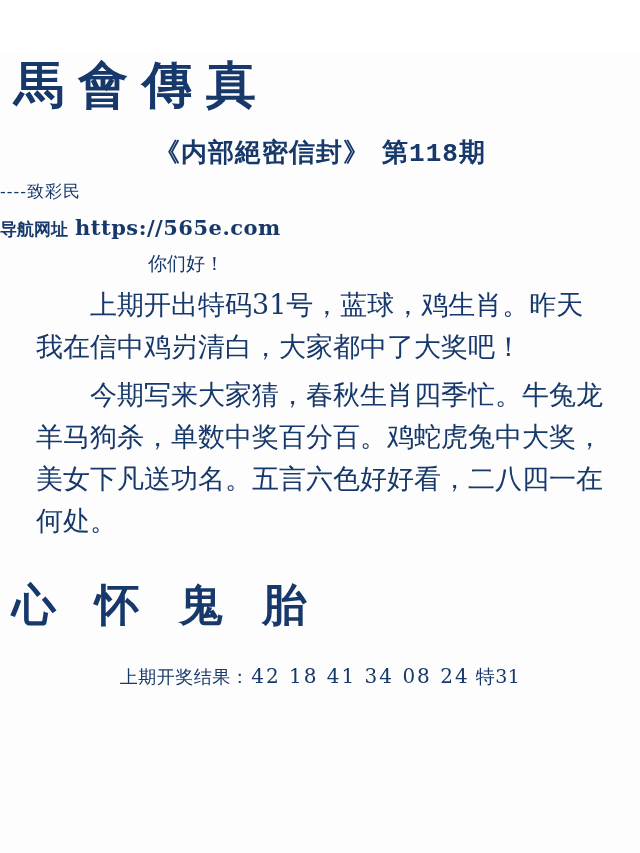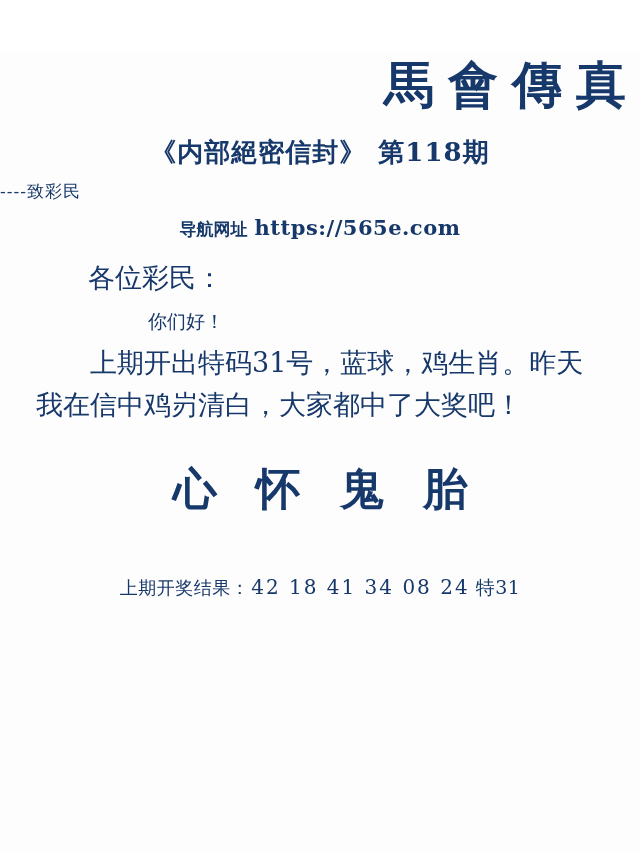--- a/index.html
+++ b/index.html
@@ -17,52 +17,52 @@
   .page {
     position: relative;
     width: 640px;
     height: 853px;
     box-sizing: border-box;
     background: #fdfdfd;
   }
 
   
   .title {
-    text-align: right;
+    text-align: left;
     margin-top: 52px;
     font-size: 50px;
     font-weight: bold;
     letter-spacing: 14px;
     color: #17386a;
     text-indent: 14px;
     font-family: "DejaVu Serif", "Liberation Serif", serif;
   }
 
   .subtitle {
     text-align: center;
     margin-top: 16px;
     font-size: 26px;
     font-weight: bold;
     color: #17386a;
     letter-spacing: 1px;
+    font-family: Liberation Mono, monospace;
   }
   .subtitle .issue {
     margin-left: 12px;
     font-size: 26px;
   }
 
   .dedication {
     margin-top: 10px;
     font-size: 17px;
     color: #17386a;
     letter-spacing: 1px;
   }
 
   .nav-line {
-    text-align: center;
     margin-top: 12px;
     font-size: 20px;
     font-weight: bold;
     color: #17386a;
   }
   .nav-line .nav-label {
     font-size: 17px;
     letter-spacing: 0px;
   }
   .nav-line .nav-url {
@@ -97,33 +97,32 @@
   }
   .indent2 {
     text-indent: 54px;
   }
   .block {
     margin-top: 6px;
   }
 
   
   .slogan {
-    text-align: center;
     margin-top: 34px;
     font-size: 44px;
     font-weight: bold;
     letter-spacing: 12px;
     text-indent: 12px;
     color: #17386a;
   }
 
   
   .footer {
     text-align: center;
-    margin-top: 56px;
+    margin-top: 29px;
     font-size: 19px;
     color: #17386a;
     letter-spacing: 0.5px;
   }
   .footer .f-label {
     font-size: 18px;
   }
   .footer .f-nums {
     font-family: "DejaVu Serif", "Liberation Serif", serif;
     font-size: 20px;
@@ -148,26 +147,26 @@
 
   <div class="dedication">----致彩民</div>
 
   <div class="nav-line">
     <span class="nav-label">导航网址</span>
     <span class="nav-url">https://565e.com</span>
   </div>
 
   <div class="body-text">
 
-    <div class="greeting">各位彩民：</div>
 
     <div class="hello">你们好！</div>
 
     <div class="para indent1 block">上期开出特码31号，蓝球，鸡生肖。昨天我在信中鸡岃清白，大家都中了大奖吧！</div>
 
+    <div class="para indent2 block">今期写来大家猜，春秋生肖四季忙。牛兔龙羊马狗杀，单数中奖百分百。鸡蛇虎兔中大奖，美女下凡送功名。五言六色好好看，二八四一在何处。</div>
 
   </div>
 
   <div class="slogan">心 怀 鬼 胎</div>
 
   <div class="footer">
     <span class="f-label">上期开奖结果：</span><span class="f-nums">42  18  41  34  08  24</span><span class="f-special">特31</span>
   </div>
 
 </div>

